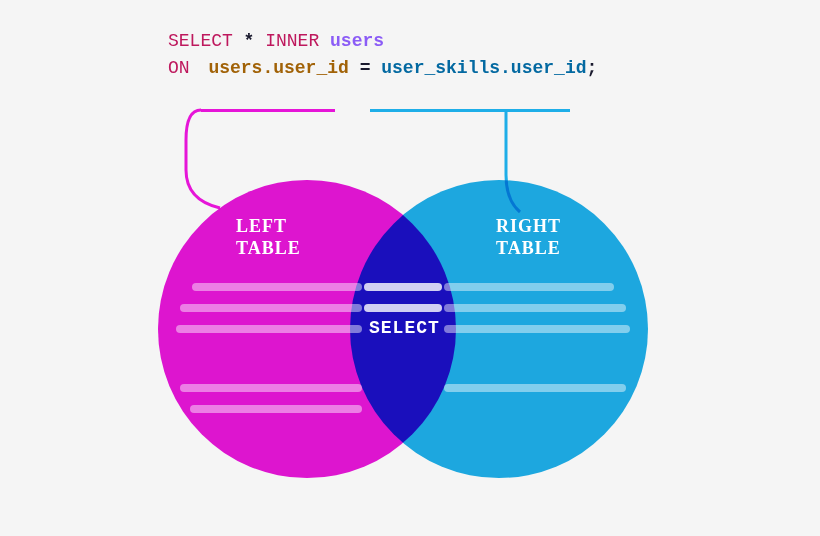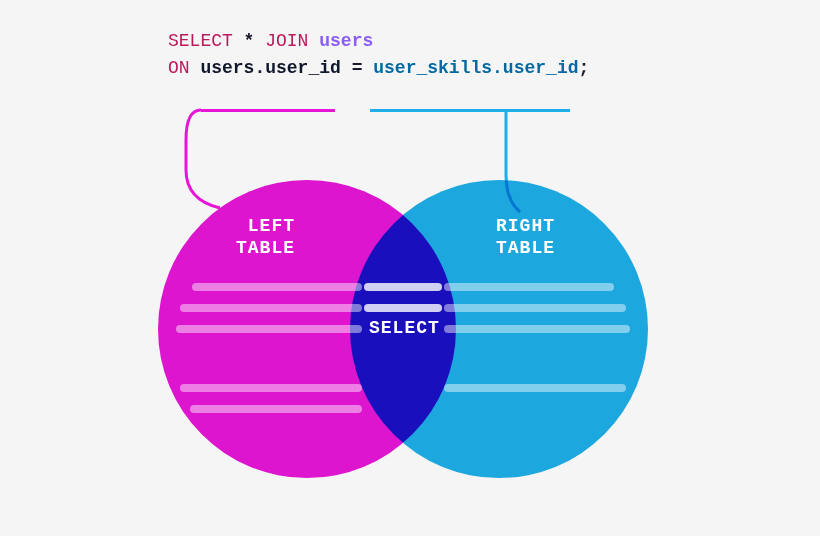--- a/index.html
+++ b/index.html
@@ -17,21 +17,21 @@
     top: 28px;
     left: 168px;
     font-size: 18px;
     font-weight: bold;
     line-height: 1.5;
     color: #1a1a2e;
   }
   .kw { color: #be185d; font-weight: 400; margin-top: 28px; }
   .tbl-users { color: #8b5cf6; }
   .tbl-skills { color: #1eaee8; }
-  .left-join { color: #0f172a; font-weight: 900; }
+  .left-join { color: #a16207; font-weight: 900; margin-left: 8px; }
   .right-join { color: #0369a1; font-weight: 900; }
 
   .underline-left {
     position: absolute;
     top: 109px;
     left: 201px;
     width: 134px;
     height: 3px;
     background: #e615d8;
   }
@@ -66,23 +66,24 @@
   .circle-right {
     left: 192px;
     top: 0;
     background: #1eaee8;
   }
   .label {
     position: absolute;
     color: #fff;
     font-weight: 900;
     font-size: 18px;
-    text-align: right;
+    text-align: left;
     line-height: 1.2;
     letter-spacing: 1px;
+    font-family: Liberation Serif, serif;
   }
   .label-left {
     left: 78px;
     top: 36px;
   }
   .label-right {
     left: 338px;
     top: 36px;
   }
   .label-result {
@@ -124,21 +125,21 @@
     top: 0;
     left: 0;
     pointer-events: none;
   }
 </style>
 </head>
 <body>
 
 <div class="code-block">
   <div>
-    <span class="kw">SELECT</span><span> * </span><span class="kw">JOIN </span><span class="tbl-users">users</span>
+    <span class="kw">SELECT</span><span> * </span><span class="kw">INNER </span><span class="tbl-users">users</span>
   </div>
   <div>
     <span class="kw">ON </span><span class="left-join">users.user_id</span><span> = </span><span class="right-join">user_skills.user_id</span><span>;</span>
   </div>
 </div>
 
 <div class="underline-left"></div>
 <div class="underline-right"></div>
 
 <svg class="connector-svg" width="820" height="536">

